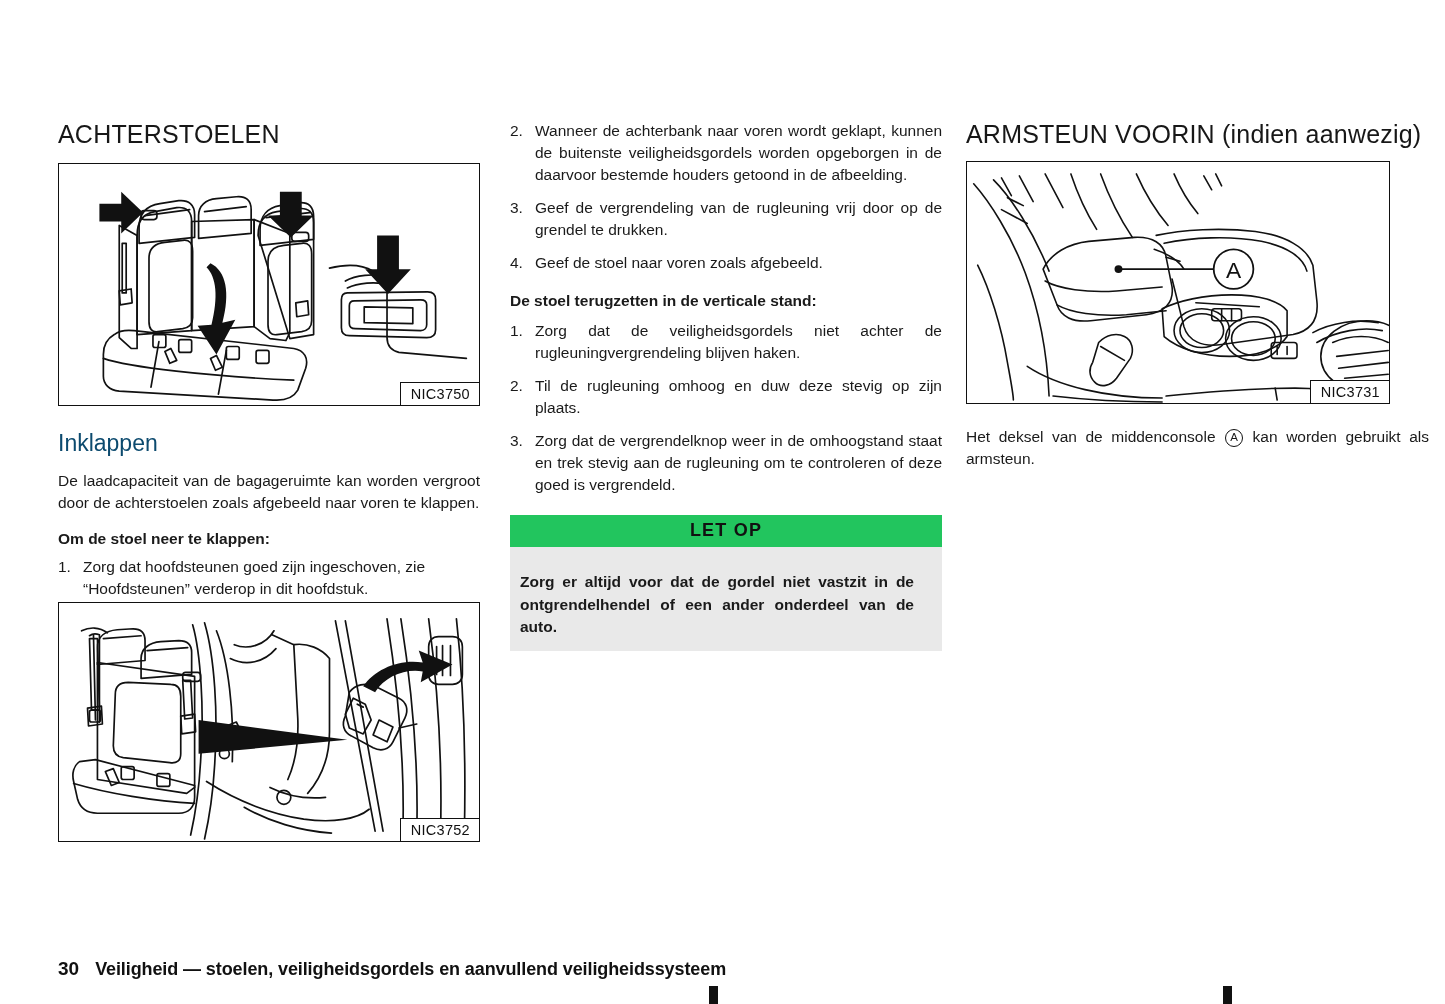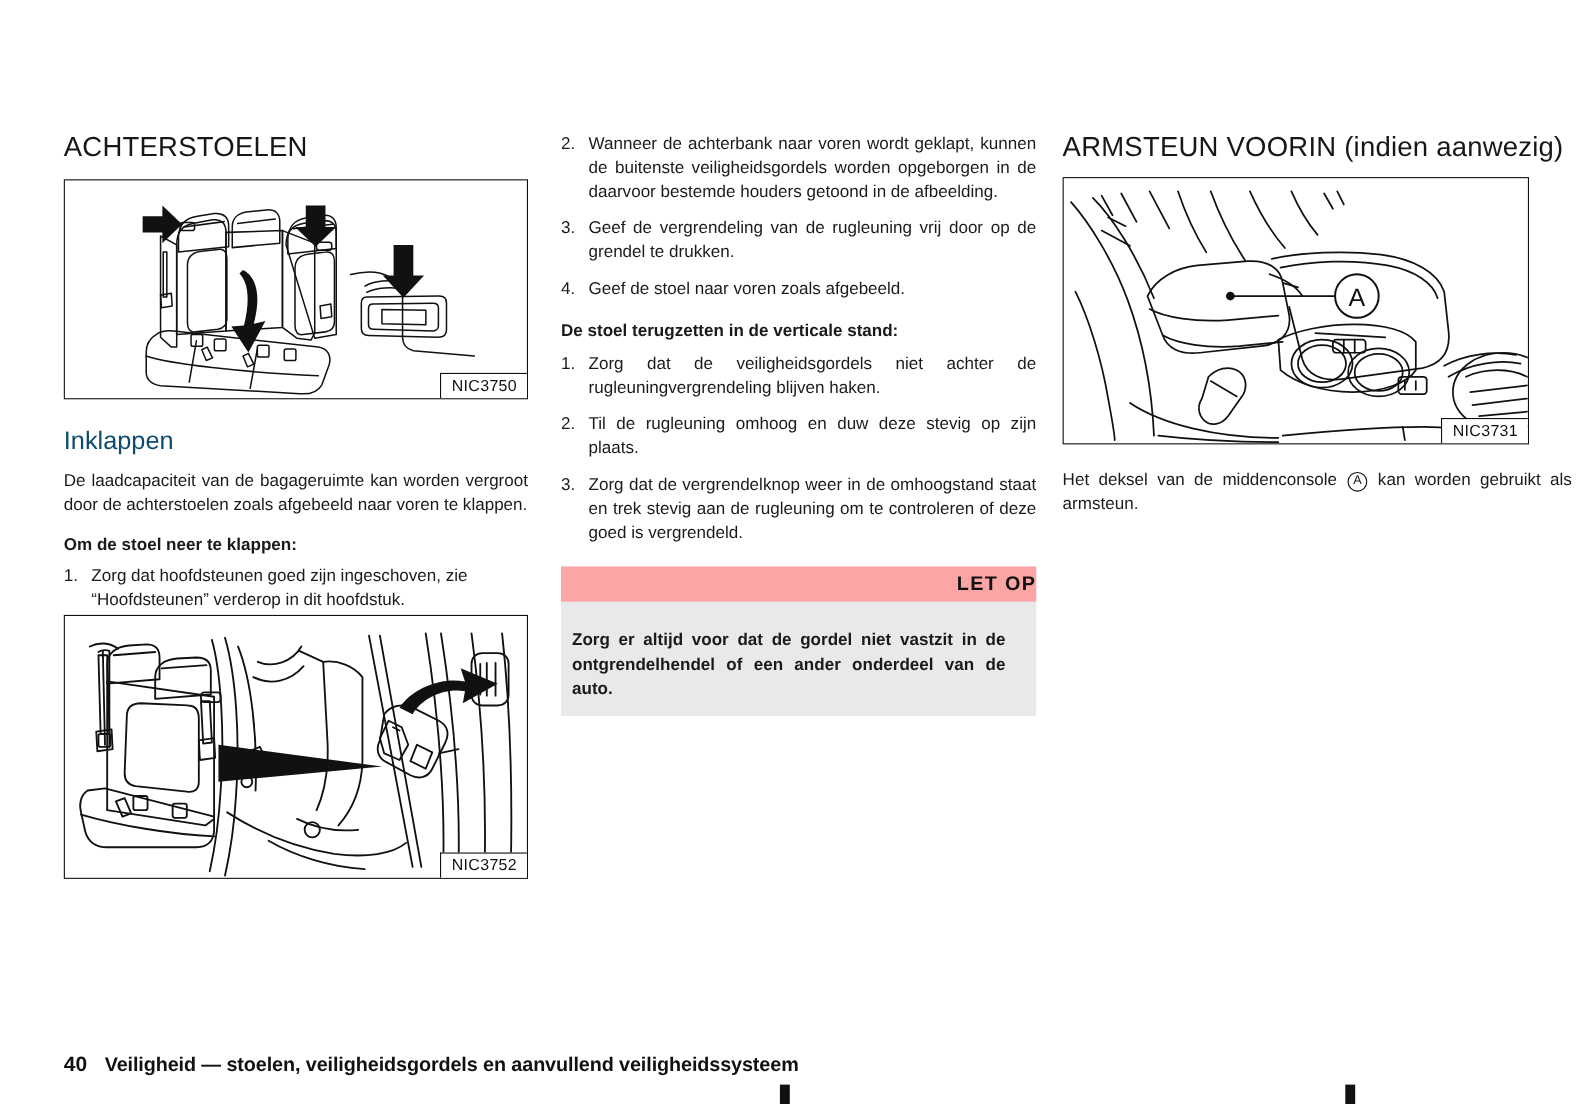--- a/index.html
+++ b/index.html
@@ -105,22 +105,22 @@
   }
   .fig-svg { display: block; width: 100%; height: 100%; }
 
   
   .caution {
     border: 0;
     background: #e9e9e9;
     box-sizing: border-box;
   }
   .caution-head {
-    background: #fca5a5;
-    text-align: right;
+    background: #22c55e;
+    text-align: center;
     font-weight: 700;
     font-size: 18px;
     letter-spacing: 1.2px;
     padding: 5px 0 6px 0;
     color: #111;
   }
   .caution-body {
     font-weight: 700;
     font-size: 15.5px;
     line-height: 1.45;
@@ -177,21 +177,21 @@
 </style>
 </head>
 <body>
 
 <div class="page">
 
   <div class="col col-left">
 
     <h1 class="section-title">ACHTERSTOELEN</h1>
 
-    <div class="figure" style="width:422px;height:200px;">
+    <div class="figure" style="width:422px;height:243px;">
       <svg class="fig-svg" viewBox="0 0 422 243">
         <g fill="none" stroke="#111" stroke-width="1.7" stroke-linejoin="round" stroke-linecap="round">
 
           <path d="M60 62 L60 175 L72 186 L78 186 L78 72 Z"></path>
           <path d="M78 72 C78 58 84 50 96 48 L118 44 C128 43 133 48 133 58 L133 168 L78 172 Z"></path>
 
           <path d="M80 64 C80 50 88 42 101 40 L120 37 C130 36 136 41 136 51 L136 74 L80 80 Z"></path>
           <path d="M86 52 L131 46"></path>
 
           <rect x="82" y="47" width="16" height="9" rx="3"></rect>
@@ -462,20 +462,20 @@
     </div>
 
     <p class="body-text last" style="margin-top:22px;">
       <span>Het deksel van de middenconsole</span>
       <span class="circled">A</span>
       <span>kan worden gebruikt als armsteun.</span>
     </p>
   </div>
 
   <div class="footer">
-    <span class="pg-num">40</span>
+    <span class="pg-num">30</span>
     <span class="pg-title">Veiligheid — stoelen, veiligheidsgordels en aanvullend veiligheidssysteem</span>
   </div>
 
   <div class="crop-mark m1"></div>
   <div class="crop-mark m2"></div>
 
 </div>
 
 </body></html>

